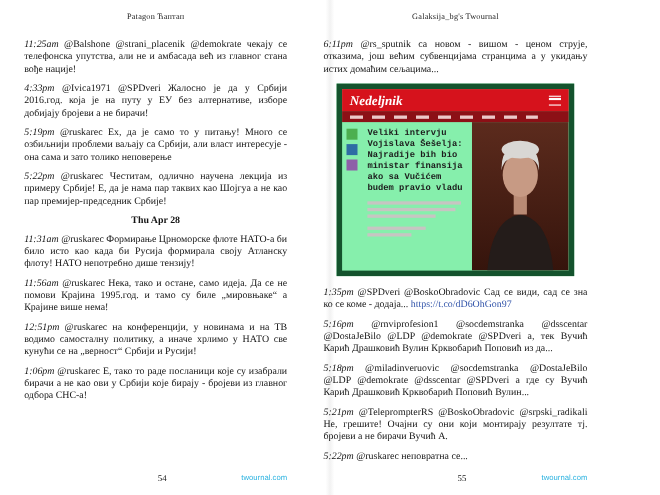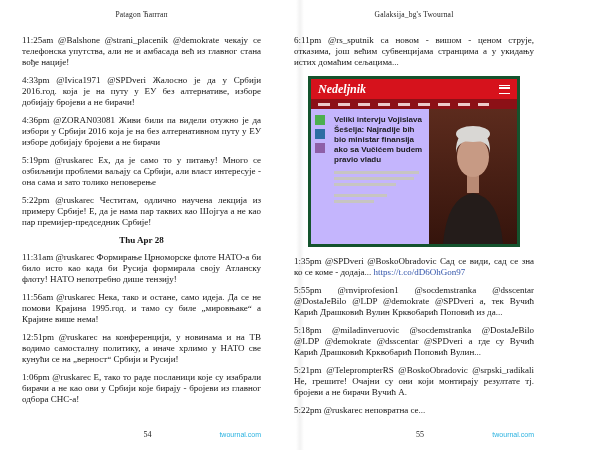--- a/index.html
+++ b/index.html
@@ -8,62 +8,61 @@
     font-family:"Liberation Serif",serif;color:#141414;
   }
   .spread{position:relative;width:552px;height:450px;display:flex;}
   .gutter{position:absolute;left:296px;top:0;width:8px;height:450px;
     background:linear-gradient(90deg,rgba(0,0,0,0),rgba(0,0,0,0.05),rgba(0,0,0,0));pointer-events:none;}
   .page{position:relative;width:300px;height:450px;overflow:hidden;box-sizing:border-box;padding-top:10px;}
   .page.left{padding-left:22px;padding-right:15px;}
   .page.right{padding-left:18px;padding-right:18px;}
   .running-header{font-size:7.5px;color:#222;text-align:center;letter-spacing:.2px;margin-bottom:16px;}
   .post{font-size:9px;line-height:11px;text-align:justify;margin:0 0 7px 0;}
-  .post .t{color:#141414;}
+  .post .t{color:#141414;font-style:italic;}
   .post .lnk{color:#3355aa;}
   .date-heading{text-align:center;font-size:9px;font-weight:bold;margin:2px 0 7px 0;}
   .page-footer{position:absolute;bottom:10px;left:22px;right:15px;height:10px;}
   .page.right .page-footer{left:18px;right:18px;}
   .pagenum{position:absolute;left:12px;right:0;text-align:center;font-size:8px;color:#222;}
   .site{position:absolute;right:0;top:1px;font-family:"Liberation Sans",sans-serif;font-size:7px;color:#2ab2e0;}
 
   
-  .embed{width:206px;margin:8px auto 9px auto;border:3px solid #14532d;background:#c4b5fd;}
+  .embed{width:206px;margin:8px auto 9px auto;border:5px solid #14532d;background:#86efac;}
   .mast{height:20px;background:#d6121c;display:flex;align-items:center;justify-content:space-between;padding:0 7px;}
   .mast-logo{font-family:"Liberation Serif",serif;font-style:italic;font-weight:bold;font-size:12px;color:#ffffff;}
   .menu{display:inline-block;width:11px;height:7px;border-top:1.5px solid #fff;border-bottom:1.5px solid #fff;position:relative;}
   .menu::after{content:"";position:absolute;left:0;top:1.6px;width:11px;height:1.5px;background:#fff;}
   .navbar{height:10px;background:#8c1016;position:relative;}
   .navbar::after{content:"";position:absolute;left:7px;right:28px;top:3.5px;height:3px;
     background:repeating-linear-gradient(90deg,#ecc9c9 0 12px,transparent 12px 20px);}
   .embed-body{display:flex;height:135px;}
   .share-col{width:15px;padding:6px 0 0 4px;display:flex;flex-direction:column;}
   .sq{width:10px;height:10px;margin-bottom:4px;display:inline-block;}
   .sq.g{background:#4caf50;} .sq.b{background:#2e6da4;} .sq.p{background:#8e5fa8;}
   .art{flex:1;padding:6px 6px 0 4px;}
-  .headline{margin:0 0 6px 0;font-family:Liberation Sans, sans-serif;font-weight:bold;
+  .headline{margin:0 0 6px 0;font-family:Liberation Mono, monospace;font-weight:bold;
     font-size:8px;line-height:10px;color:#1c1c1c;}
   .skel i{display:block;height:3px;background:#c7c5c2;margin-bottom:3px;}
   .skel i:nth-child(1){width:96%;} .skel i:nth-child(2){width:90%;} .skel i:nth-child(3){width:70%;}
   .skel.short{margin-top:8px;} .skel.short i:nth-child(1){width:60%;} .skel.short i:nth-child(2){width:45%;}
   .photo{width:88px;height:135px;flex:0 0 88px;}
   .photo svg{display:block;}
 </style>
 </head>
 <body>
 
 <div class="spread">
   <div class="gutter"></div>
 
   <section class="page left">
     <header class="running-header">Patagon Ћаптап</header>
 
     <p class="post"><span class="t">11:25am</span> <span>@Balshone @strani_placenik @demokrate чекају се телефонска упутства, али не и амбасада већ из главног стана вође нације!</span></p>
     <p class="post"><span class="t">4:33pm</span> <span>@Ivica1971 @SPDveri Жалосно је да у Србији 2016.год. која је на путу у ЕУ без алтернативе, изборе добијају бројеви а не бирачи!</span></p>
-    <p class="post"><span class="t">4:36pm</span> <span>@ZORAN03081 Живи били па видели отужно је да избори у Србији 2016 која је на без алтернативном путу у ЕУ изборе добијају бројеви а не бирачи</span></p>
     <p class="post"><span class="t">5:19pm</span> <span>@ruskarec Ех, да је само то у питању! Много се озбиљнији проблеми ваљају са Србији, али власт интересује - она сама и зато толико неповерење</span></p>
     <p class="post"><span class="t">5:22pm</span> <span>@ruskarec Честитам, одлично научена лекција из примеру Србије! Е, да је нама пар таквих као Шојгуа а не као пар премијер-председник Србије!</span></p>
 
     <div class="date-heading">Thu Apr 28</div>
 
     <p class="post"><span class="t">11:31am</span> <span>@ruskarec Формирање Црноморске флоте НАТО-а би било исто као када би Русија формирала своју Атланску флоту! НАТО непотребно дише тензију!</span></p>
     <p class="post"><span class="t">11:56am</span> <span>@ruskarec Нека, тако и остане, само идеја. Да се не помови Крајина 1995.год. и тамо су биле „мировњаке“ а Крајине више нема!</span></p>
     <p class="post"><span class="t">12:51pm</span> <span>@ruskarec на конференцији, у новинама и на ТВ водимо самосталну политику, а иначе хрлимо у НАТО све кунући се на „верност“ Србији и Русији!</span></p>
     <p class="post"><span class="t">1:06pm</span> <span>@ruskarec Е, тако то раде посланици које су изабрали бирачи а не као ови у Србији које бирају - бројеви из главног одбора СНС-а!</span></p>
 
@@ -115,21 +114,21 @@
             <rect x="38" y="66" width="12" height="18" fill="#b98a74"></rect>
             <ellipse cx="44" cy="48" rx="16" ry="20" fill="#c79a84"></ellipse>
             <path d="M27 44 Q26 22 44 21 Q62 22 61 44 Q60 32 44 31 Q28 32 27 44 Z" fill="#d9d7d4"></path>
             <ellipse cx="44" cy="25" rx="17" ry="8" fill="#d9d7d4"></ellipse>
           </svg>
         </div>
       </div>
     </figure>
 
     <p class="post"><span class="t">1:35pm</span> <span>@SPDveri @BoskoObradovic Сад се види, сад се зна ко се коме - додаја...</span> <span class="lnk">https://t.co/dD6OhGon97</span></p>
-    <p class="post"><span class="t">5:55pm</span> <span>@rnviprofesion1 @socdemstranka @dsscentar @DostaJeBilo @LDP @demokrate @SPDveri а, тек Вучић Карић Драшковић Вулин Крквобарић Поповић из да...</span></p>
+    <p class="post"><span class="t">5:16pm</span> <span>@rnviprofesion1 @socdemstranka @dsscentar @DostaJeBilo @LDP @demokrate @SPDveri а, тек Вучић Карић Драшковић Вулин Крквобарић Поповић из да...</span></p>
     <p class="post"><span class="t">5:18pm</span> <span>@miladinveruovic @socdemstranka @DostaJeBilo @LDP @demokrate @dsscentar @SPDveri а где су Вучић Карић Драшковић Крквобарић Поповић Вулин...</span></p>
     <p class="post"><span class="t">5:21pm</span> <span>@TeleprompterRS @BoskoObradovic @srpski_radikali Не, грешите! Очајни су они који монтирају резултате тј. бројеви а не бирачи Вучић А.</span></p>
     <p class="post"><span class="t">5:22pm</span> <span>@ruskarec неповратна се...</span></p>
 
     <footer class="page-footer">
       <span class="pagenum">55</span>
       <span class="site">twournal.com</span>
     </footer>
   </section>
 </div>

